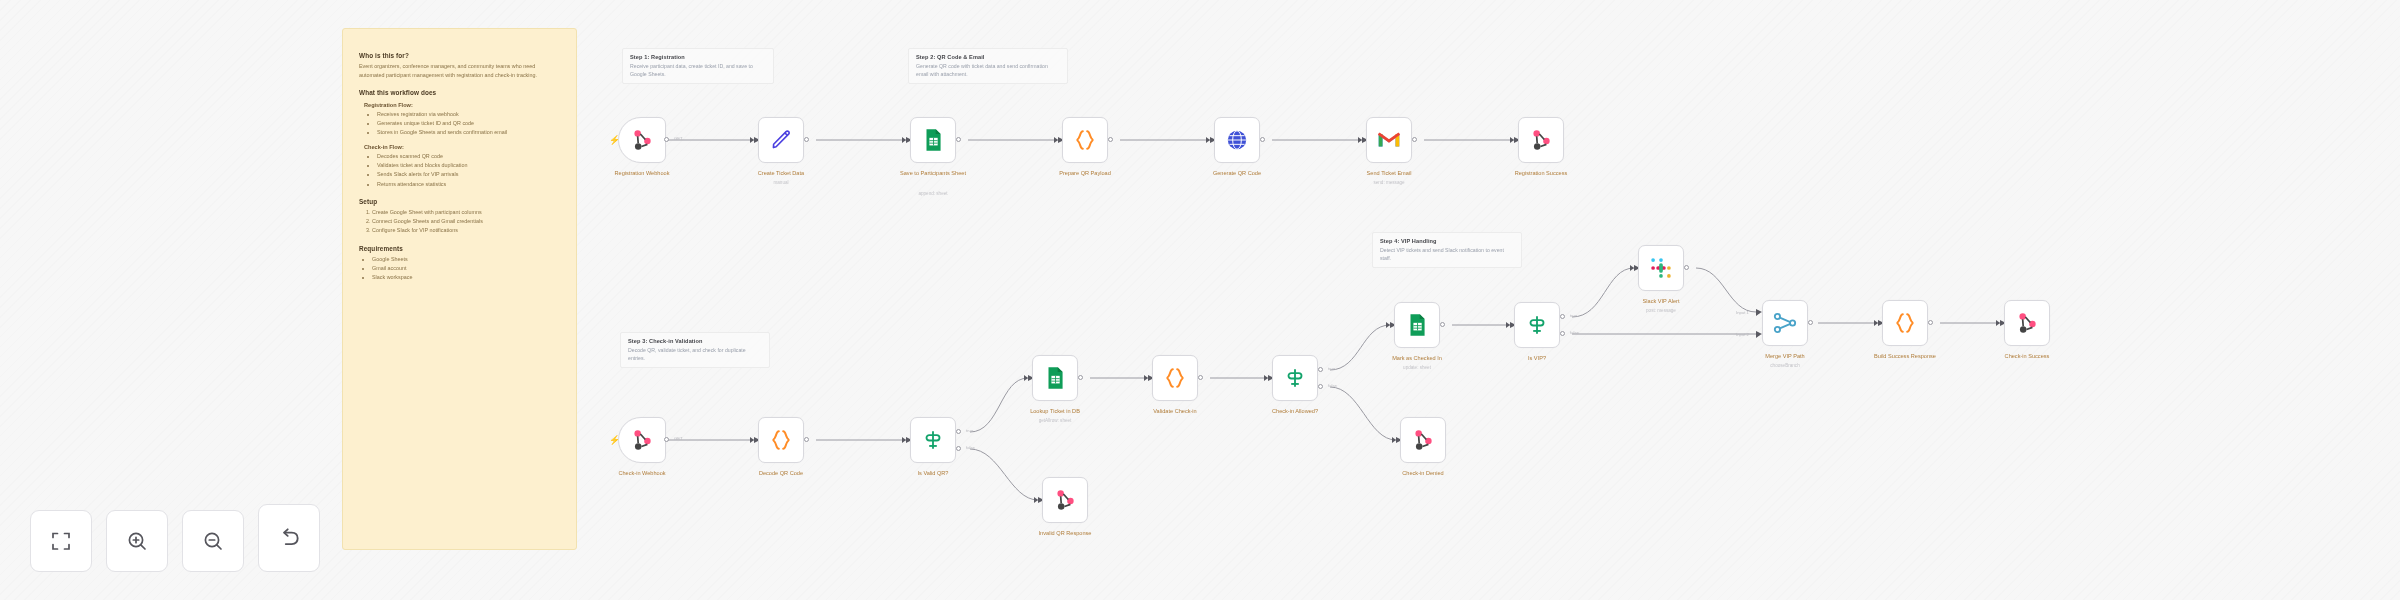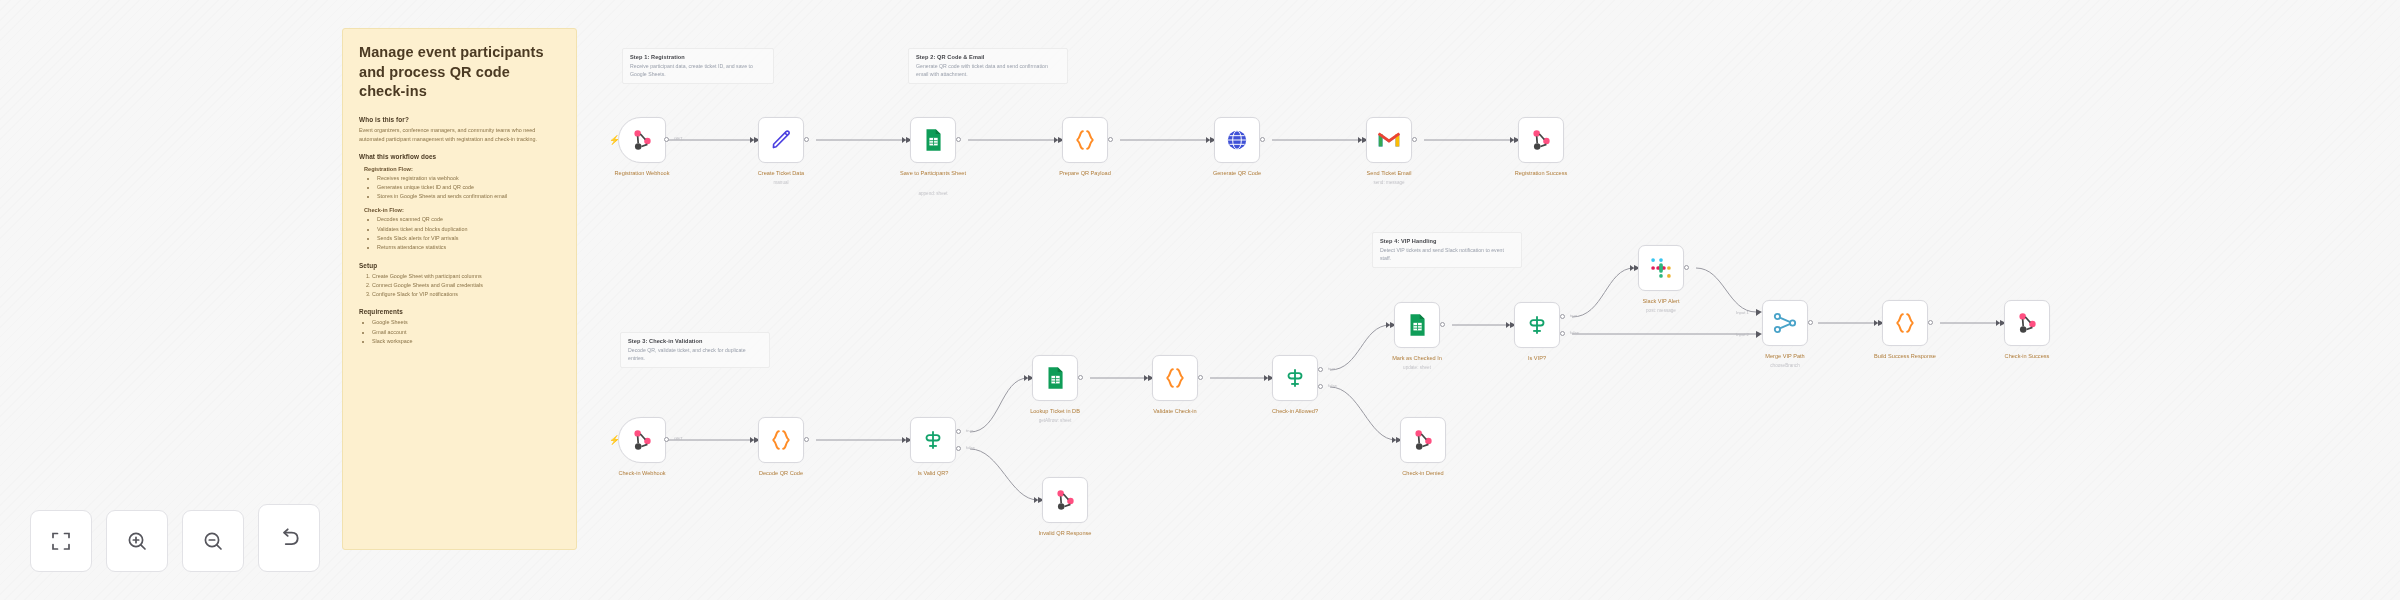--- a/index.html
+++ b/index.html
@@ -120,21 +120,20 @@
     display: flex; align-items: center; justify-content: center;
   }
   .tbtn.tall { height: 68px; }
 </style>
 </head>
 <body>
 
 <div id="canvas">
 
   <div class="sticky" style="left:342px; top:28px; width:235px; height:522px;">
-    <h1>Manage event participants and process QR code check-ins</h1>
 
     <h2>Who is this for?</h2>
     <p>Event organizers, conference managers, and community teams who need automated participant management with registration and check-in tracking.</p>
 
     <h2>What this workflow does</h2>
     <h3>Registration Flow:</h3>
     <ul class="ind">
       <li>Receives registration via webhook</li>
       <li>Generates unique ticket ID and QR code</li>
       <li>Stores in Google Sheets and sends confirmation email</li>

